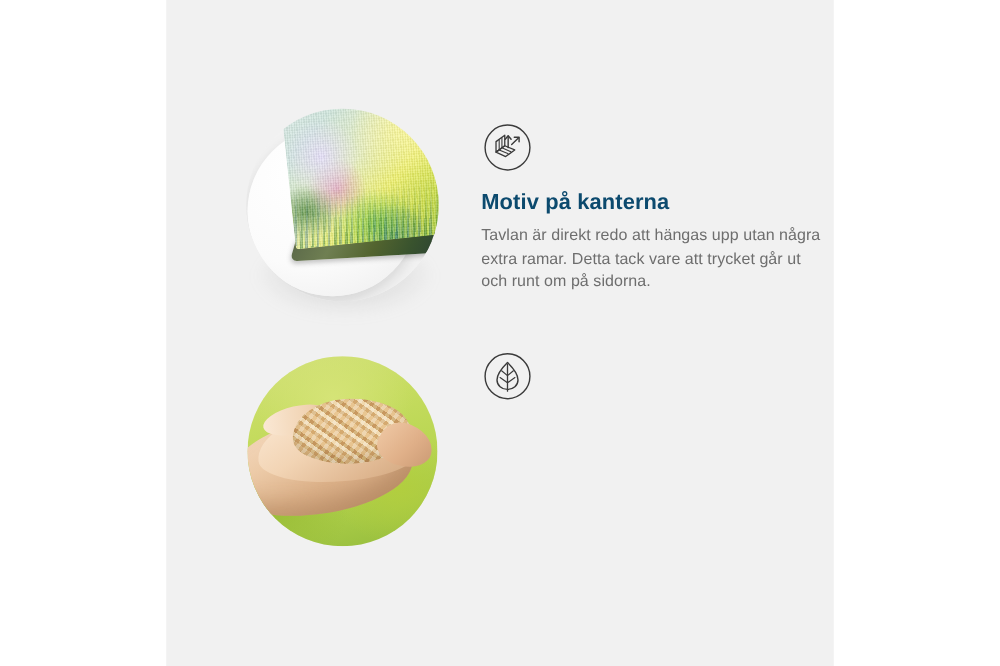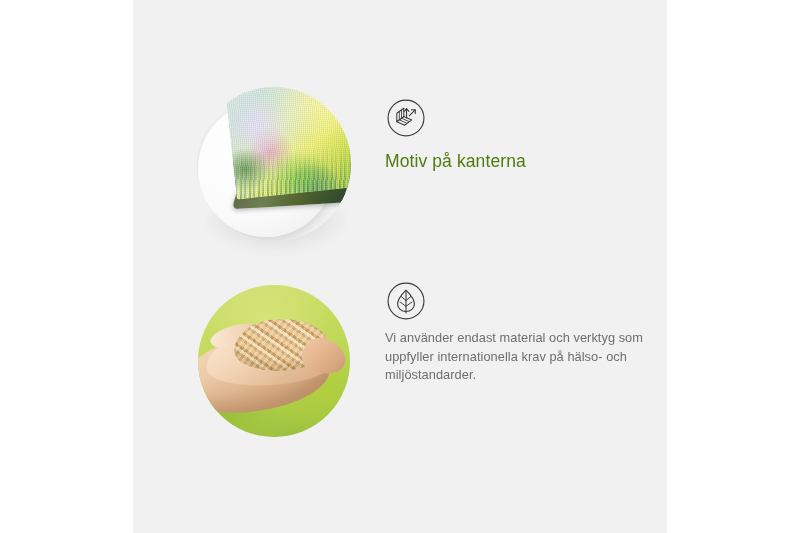--- a/index.html
+++ b/index.html
@@ -237,22 +237,22 @@
   #text-2 { left: 252px; top: 12px; width: 285px; }
 
   .feature-icon {
     width: 42px;
     height: 42px;
     display: block;
   }
   .feature-heading {
     margin: 12px 0 0 0;
     font-size: 17.5px;
-    font-weight: 400;
-    color: #4d7c0f;
+    font-weight: 700;
+    color: #0c4a6e;
     letter-spacing: .1px;
     line-height: 1.2;
   }
   .feature-body {
     margin: 7px 0 0 0;
     font-size: 12.8px;
     line-height: 1.46;
     color: #6e6e6e;
     letter-spacing: .05px;
   }
@@ -289,20 +289,21 @@
           <path d="M18.9 14.8 L18.9 24.3" stroke="#3b3b3b" stroke-width="1"></path>
           <path d="M16.4 26.2 L24.8 29.8" stroke="#3b3b3b" stroke-width="1"></path>
           <path d="M18.9 24.3 L27.3 28.0" stroke="#3b3b3b" stroke-width="1"></path>
           <path d="M24.6 24.1 L24.6 13.6" stroke="#3b3b3b" stroke-width="1.3" stroke-linecap="round"></path>
           <path d="M21.9 16.4 L24.6 13.3 L27.3 16.4" stroke="#3b3b3b" stroke-width="1.3" stroke-linecap="round" stroke-linejoin="round" fill="none"></path>
           <path d="M27.8 21.2 L34.2 15.1" stroke="#3b3b3b" stroke-width="1.3" stroke-linecap="round"></path>
           <path d="M30.2 14.6 L34.6 14.6 L34.6 18.8" stroke="#3b3b3b" stroke-width="1.3" stroke-linecap="round" stroke-linejoin="round" fill="none"></path>
         </svg>
 
         <h2 class="feature-heading">Motiv på kanterna</h2>
+        <p class="feature-body">Tavlan är direkt redo att hängas upp utan några extra ramar. Detta tack vare att trycket går ut och runt om på sidorna.</p>
       </div>
     </div>
 
     <div class="feature-block" id="block-2">
 
       <div class="media-circle" id="media-2">
         <div class="photo2"></div>
         <div class="hand-lower"></div>
         <div class="hand-upper"></div>
         <div class="thumb"></div>
@@ -315,18 +316,17 @@
           <circle cx="24" cy="24" r="20.5" stroke="#3b3b3b" stroke-width="1.3" fill="none"></circle>
           <path d="M24 11.5 C30.8 18.2 33.6 23.2 33.6 27.4 C33.6 32.3 29.3 36 24 36
                    C18.7 36 14.4 32.3 14.4 27.4 C14.4 23.2 17.2 18.2 24 11.5 Z" stroke="#3b3b3b" stroke-width="1.3" stroke-linejoin="round" fill="none"></path>
           <path d="M24 13.2 L24 37.6" stroke="#3b3b3b" stroke-width="1.2" stroke-linecap="round"></path>
           <path d="M24 23.4 L18.6 19.0" stroke="#3b3b3b" stroke-width="1.1" stroke-linecap="round"></path>
           <path d="M24 23.4 L29.4 19.0" stroke="#3b3b3b" stroke-width="1.1" stroke-linecap="round"></path>
           <path d="M24 30.0 L17.2 25.2" stroke="#3b3b3b" stroke-width="1.1" stroke-linecap="round"></path>
           <path d="M24 30.0 L30.8 25.2" stroke="#3b3b3b" stroke-width="1.1" stroke-linecap="round"></path>
         </svg>
 
-        <p class="feature-body">Vi använder endast material och verktyg som uppfyller internationella krav på hälso- och miljöstandarder.</p>
       </div>
     </div>
 
   </div>
 </div>
 
 </body></html>

